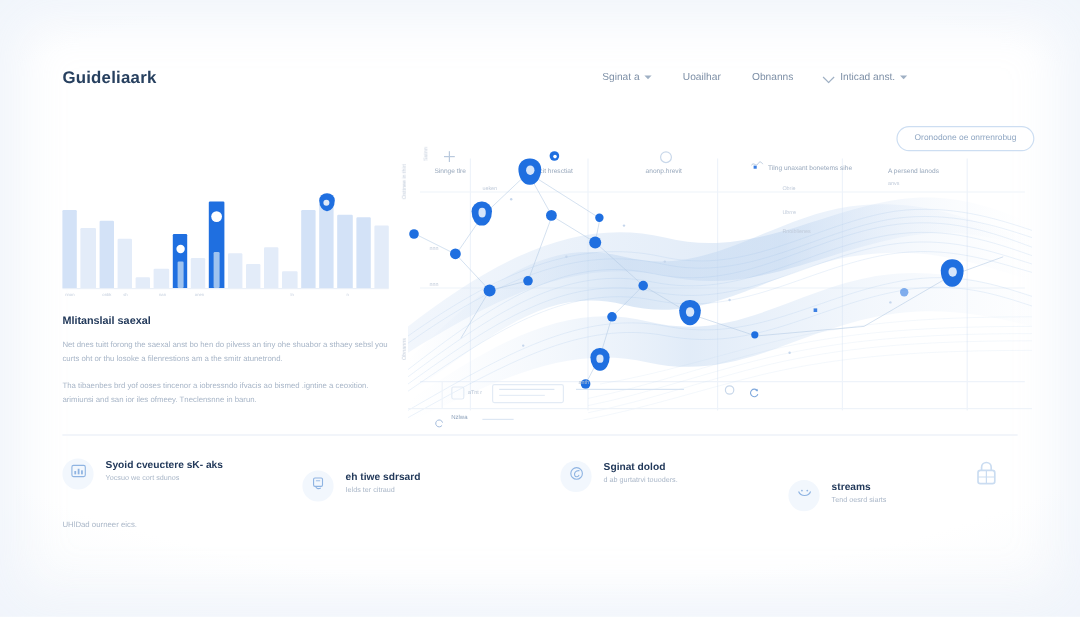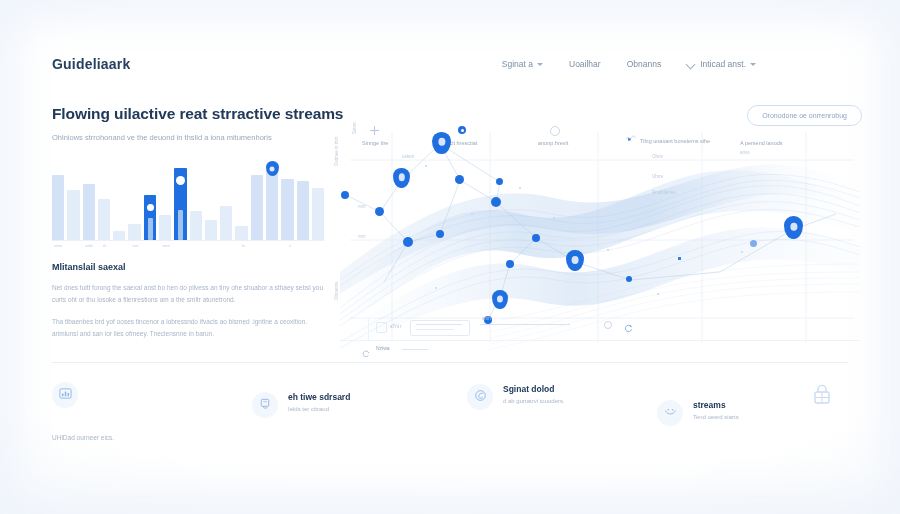--- a/index.html
+++ b/index.html
@@ -185,24 +185,20 @@
         <span>Obnanns</span>
       </div>
       <div class="nav-item">
         <i class="chev-l"></i>
         <span>Inticad anst.</span>
         <i class="chev"></i>
       </div>
     </div>
   </div>
 
-  <div class="hero">
-    <h1>Flowing uilactive reat strractive streams</h1>
-    <p>Ohiniows strrohonand ve the deuond in thslid a iona mitumenhoris</p>
-  </div>
   <div class="cta">Oronodone oe onrrenrobug</div>
 
   <div class="leftcol">
 
     <div class="barchart" id="barchart" style="position: relative;">
         <div class="bar mid" style="height: 65px;"></div>
         <div class="bar" style="height: 50px;"></div>
         <div class="bar mid" style="height: 56px;"></div>
         <div class="bar" style="height: 41px;"></div>
         <div class="bar" style="height: 9px;"></div>
@@ -470,20 +466,24 @@
       <span class="feat-badge">
         <span>
           <svg width="13" height="13" viewBox="0 0 14 14">
             <rect x="1" y="2" width="12" height="10" rx="1.4" fill="none" stroke="#8fb4e2" stroke-width="1"></rect>
             <rect x="3.2" y="7" width="1.6" height="3" fill="#8fb4e2"></rect>
             <rect x="6.2" y="5" width="1.6" height="5" fill="#8fb4e2"></rect>
             <rect x="9.2" y="6.4" width="1.6" height="3.6" fill="#8fb4e2"></rect>
           </svg>
         </span>
       </span>
+      <span>
+        <div class="feat-t">Syoid cveuctere sK- aks</div>
+        <div class="feat-s">Yocsuo we cort sdunos</div>
+      </span>
     </div>
 
     <div class="feat" style="left:200px;top:10px;">
       <span class="feat-badge">
         <span>
           <svg width="13" height="13" viewBox="0 0 14 14">
             <rect x="2.5" y="2.5" width="8" height="7.5" rx="1.2" fill="none" stroke="#8fb4e2" stroke-width="1"></rect>
             <path d="M4.5,10 C4.5,12 7,12.6 9,11.4" fill="none" stroke="#8fb4e2" stroke-width="1"></path>
             <line x1="4.6" y1="5" x2="8.4" y2="5" stroke="#8fb4e2" stroke-width=".8"></line>
           </svg>

